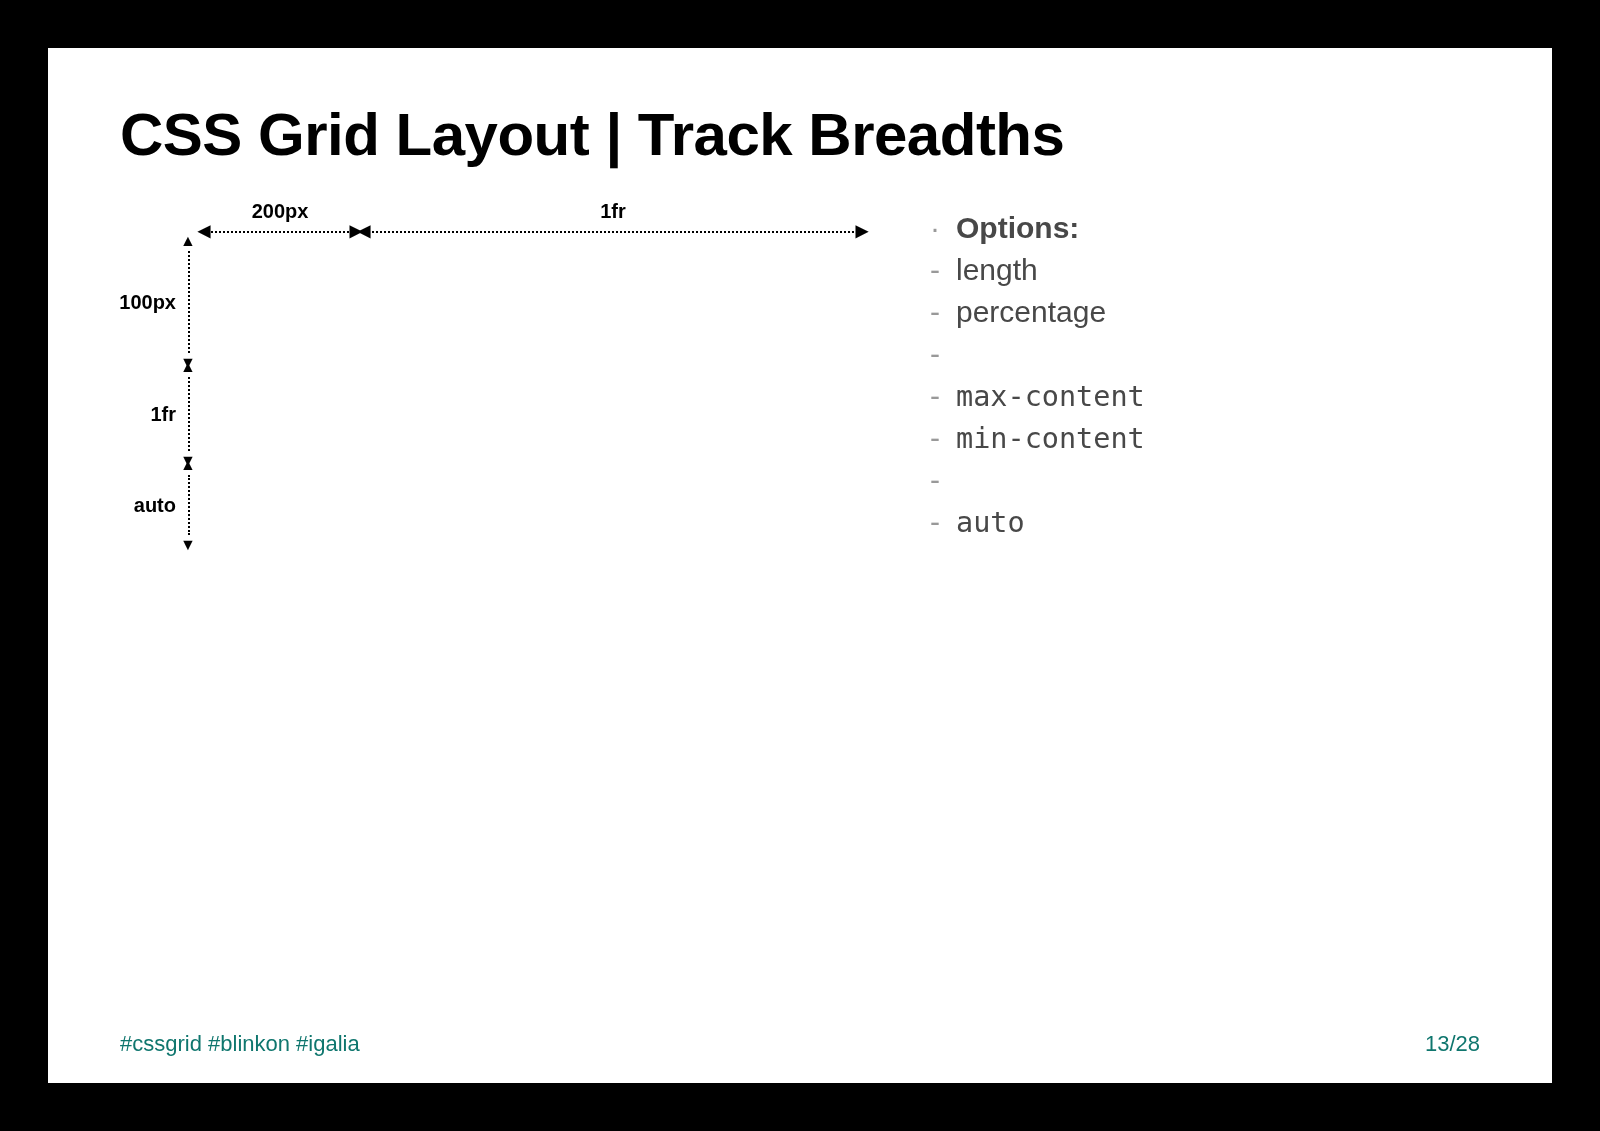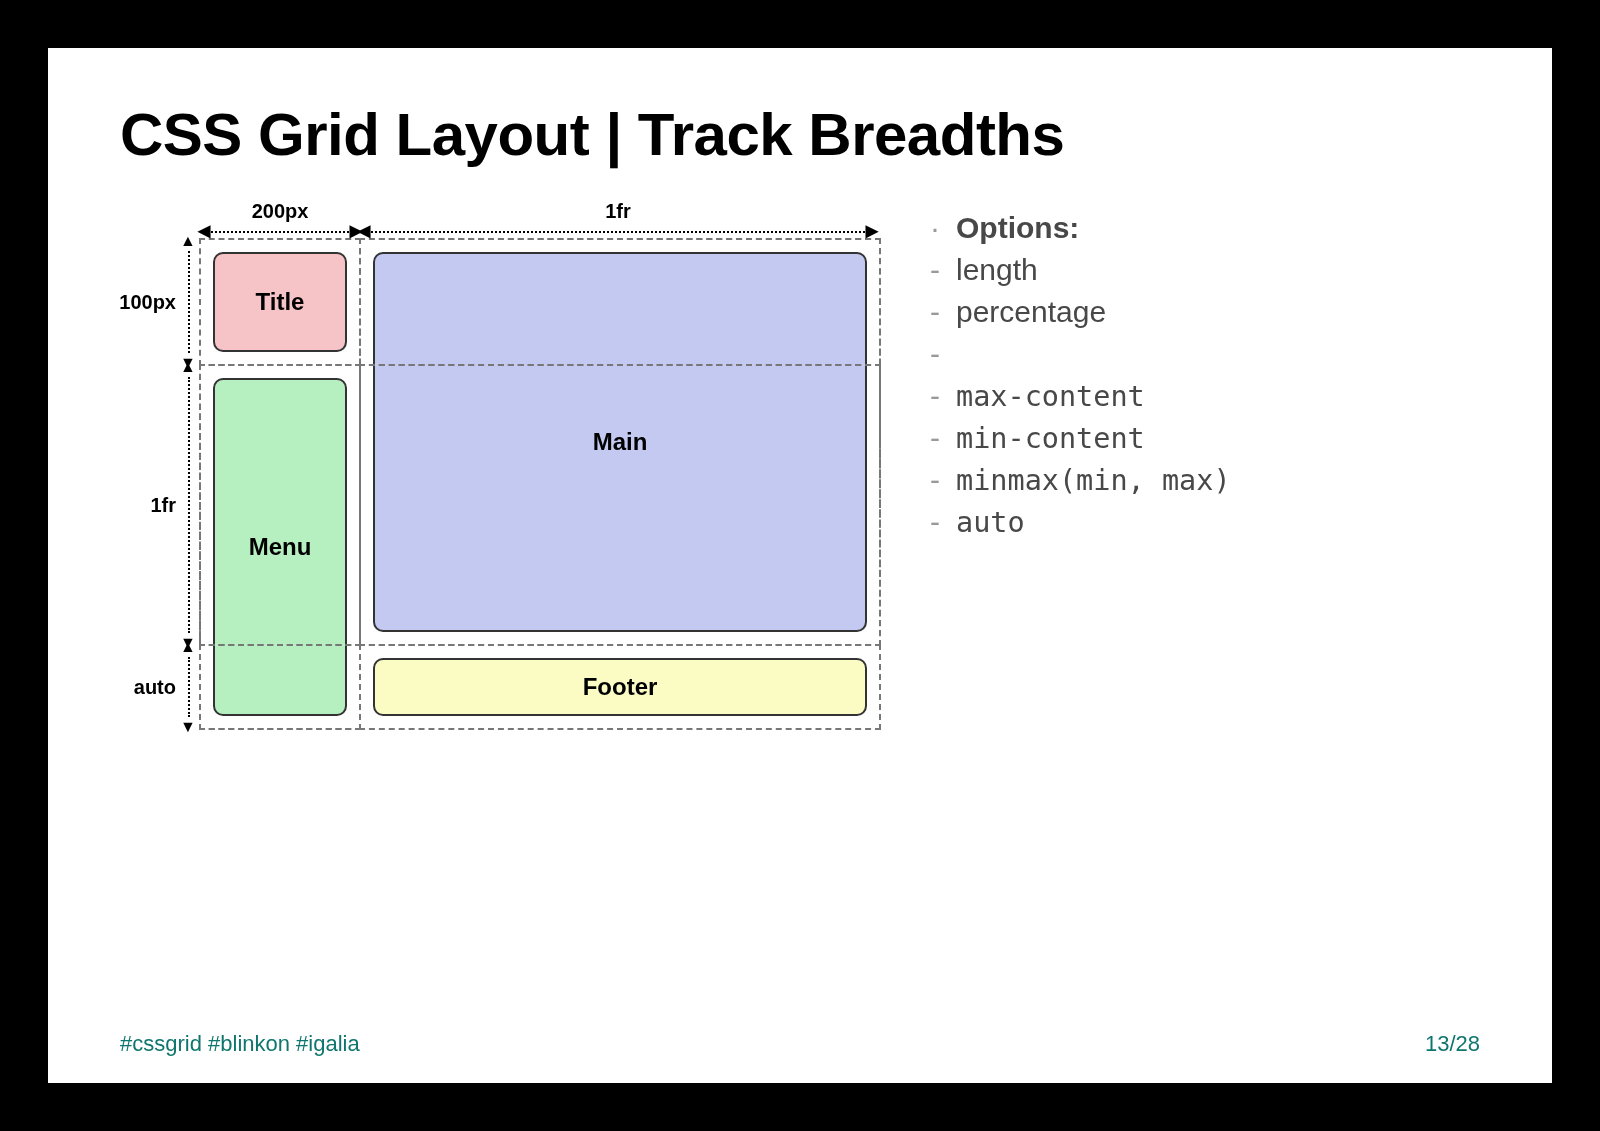--- a/index.html
+++ b/index.html
@@ -42,21 +42,21 @@
 
   
   .diagram-col {
     position: relative;
     flex: 0 0 760px;
     padding-left: 80px;   
     padding-top: 40px;    
   }
   .col-labels {
     position: absolute;
-    left: 80px; right: 4px; top: 0;
+    left: 80px; right: 14px; top: 0;
     display: flex;
     font-weight: 700;
     font-size: 20px;
     justify-content: center;
     align-items: flex-end;
     height: 40px;
   }
   .col-label { position: relative; text-align: center; }
   .col-label.c1 { width: 160px; }
   .col-label.c2 { flex: 1; }
@@ -214,39 +214,20 @@
           </div>
           <div class="row-label r3">
             <span>auto</span>
             <div class="row-arrow">
               <span class="av-t">▲</span>
               <span class="av-b">▼</span>
             </div>
           </div>
         </div>
 
-        <div class="grid">
-          <div class="track cell-title">
-            <div class="box title-box">Title</div>
-          </div>
-          <div class="track cell-menu">
-            <div class="box menu-box">Menu</div>
-          </div>
-          <div class="track cell-main">
-            <div class="box main-box">Main</div>
-          </div>
-          <div class="track cell-footer">
-            <div class="box footer-box">Footer</div>
-          </div>
-
-          <div class="track ghost cell-b1"></div>
-          <div class="track ghost cell-b2"></div>
-          <div class="track ghost cell-b3"></div>
-          <div class="track ghost cell-b4"></div>
-        </div>
       </div>
 
       <div class="bullets">
         <div class="bul heading">
           <span class="marker">·</span>
           <span class="txt">Options:</span>
         </div>
         <div id="opt-items">
             <div class="bul">
               <span class="marker">-</span>
@@ -262,21 +243,20 @@
             <div class="bul">
               <span class="marker">-</span>
               <span class="txt"><code class="mono">max-content</code></span>
             </div>
             <div class="bul">
               <span class="marker">-</span>
               <span class="txt"><code class="mono">min-content</code></span>
             </div>
             <div class="bul">
               <span class="marker">-</span>
-              <span class="txt"><code class="mono">minmax(min, max)</code></span>
             </div>
             <div class="bul">
               <span class="marker">-</span>
               <span class="txt"><code class="mono">auto</code></span>
             </div>
           </div>
       </div>
     </div>
 
     <div class="slide-footer">

